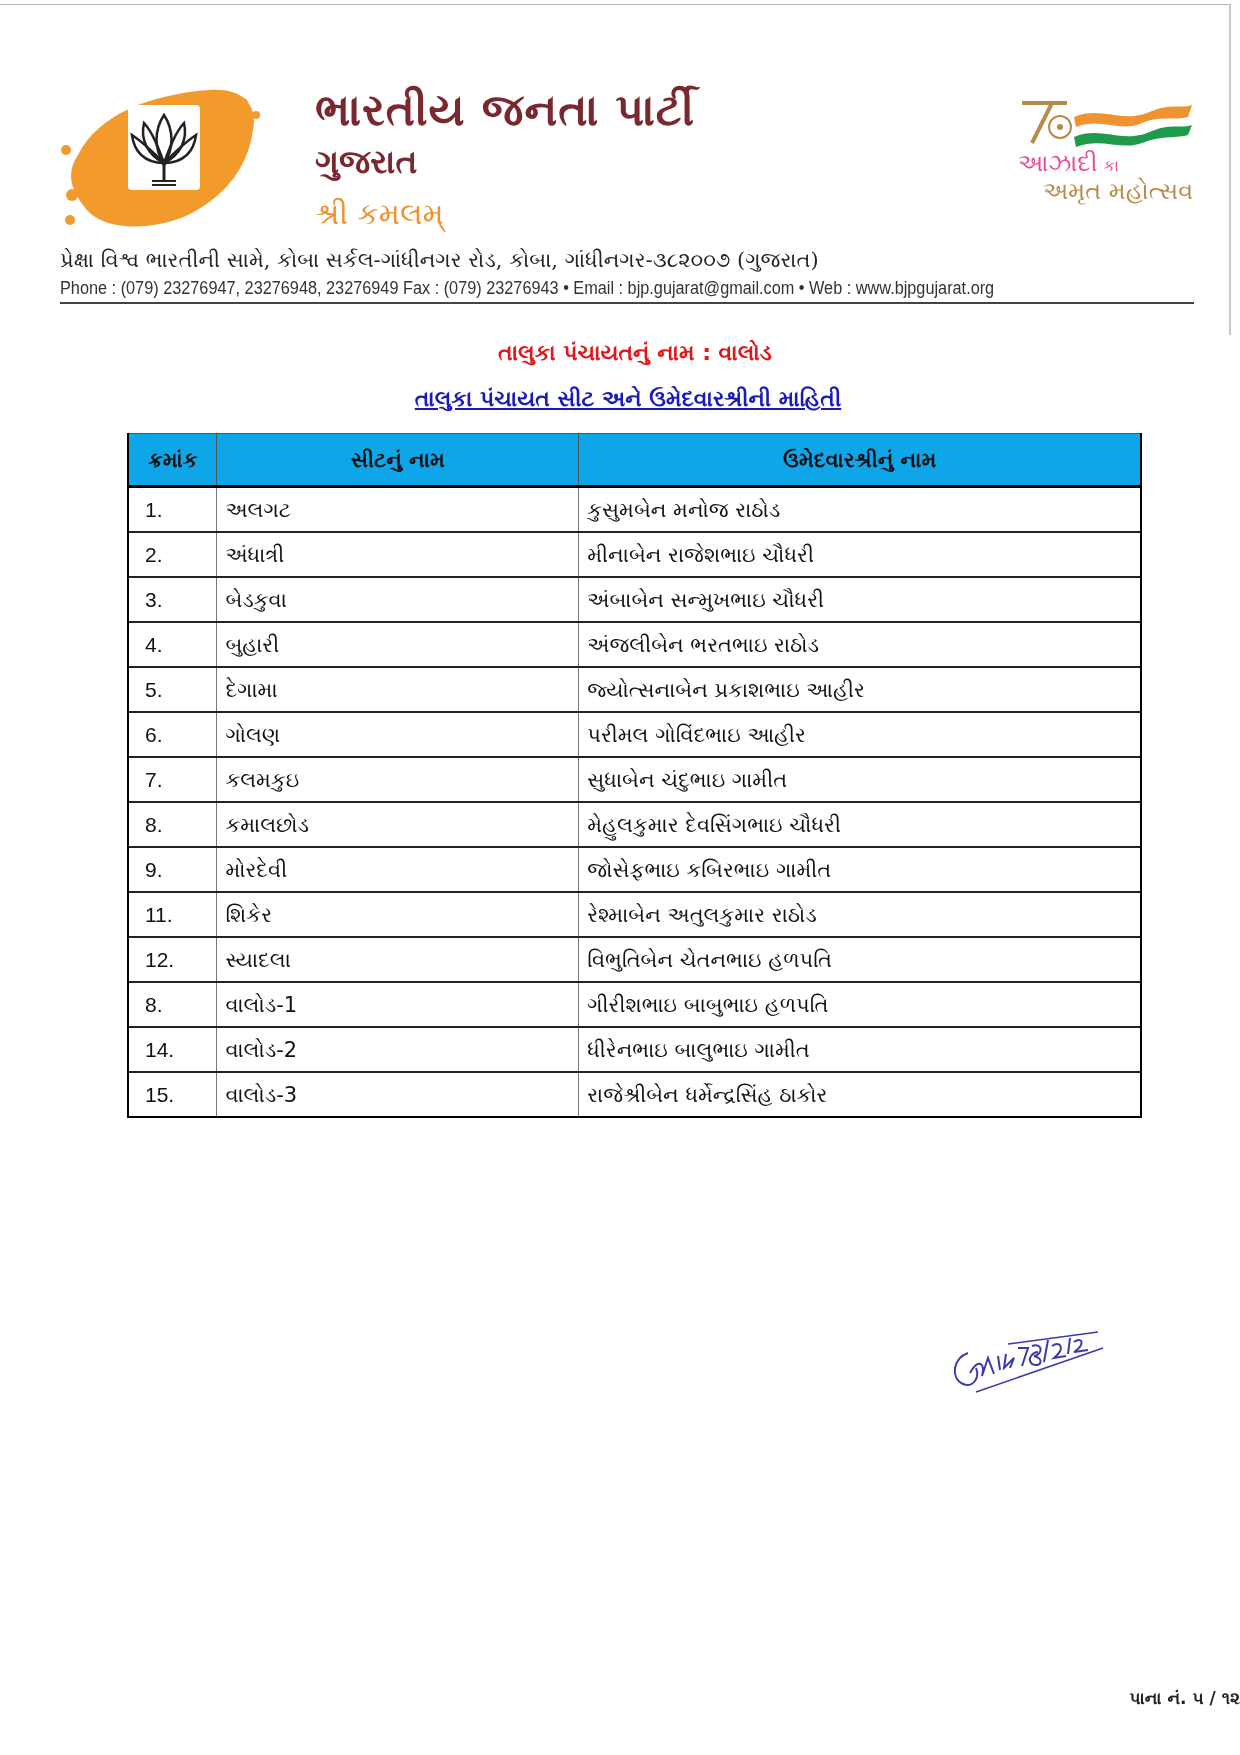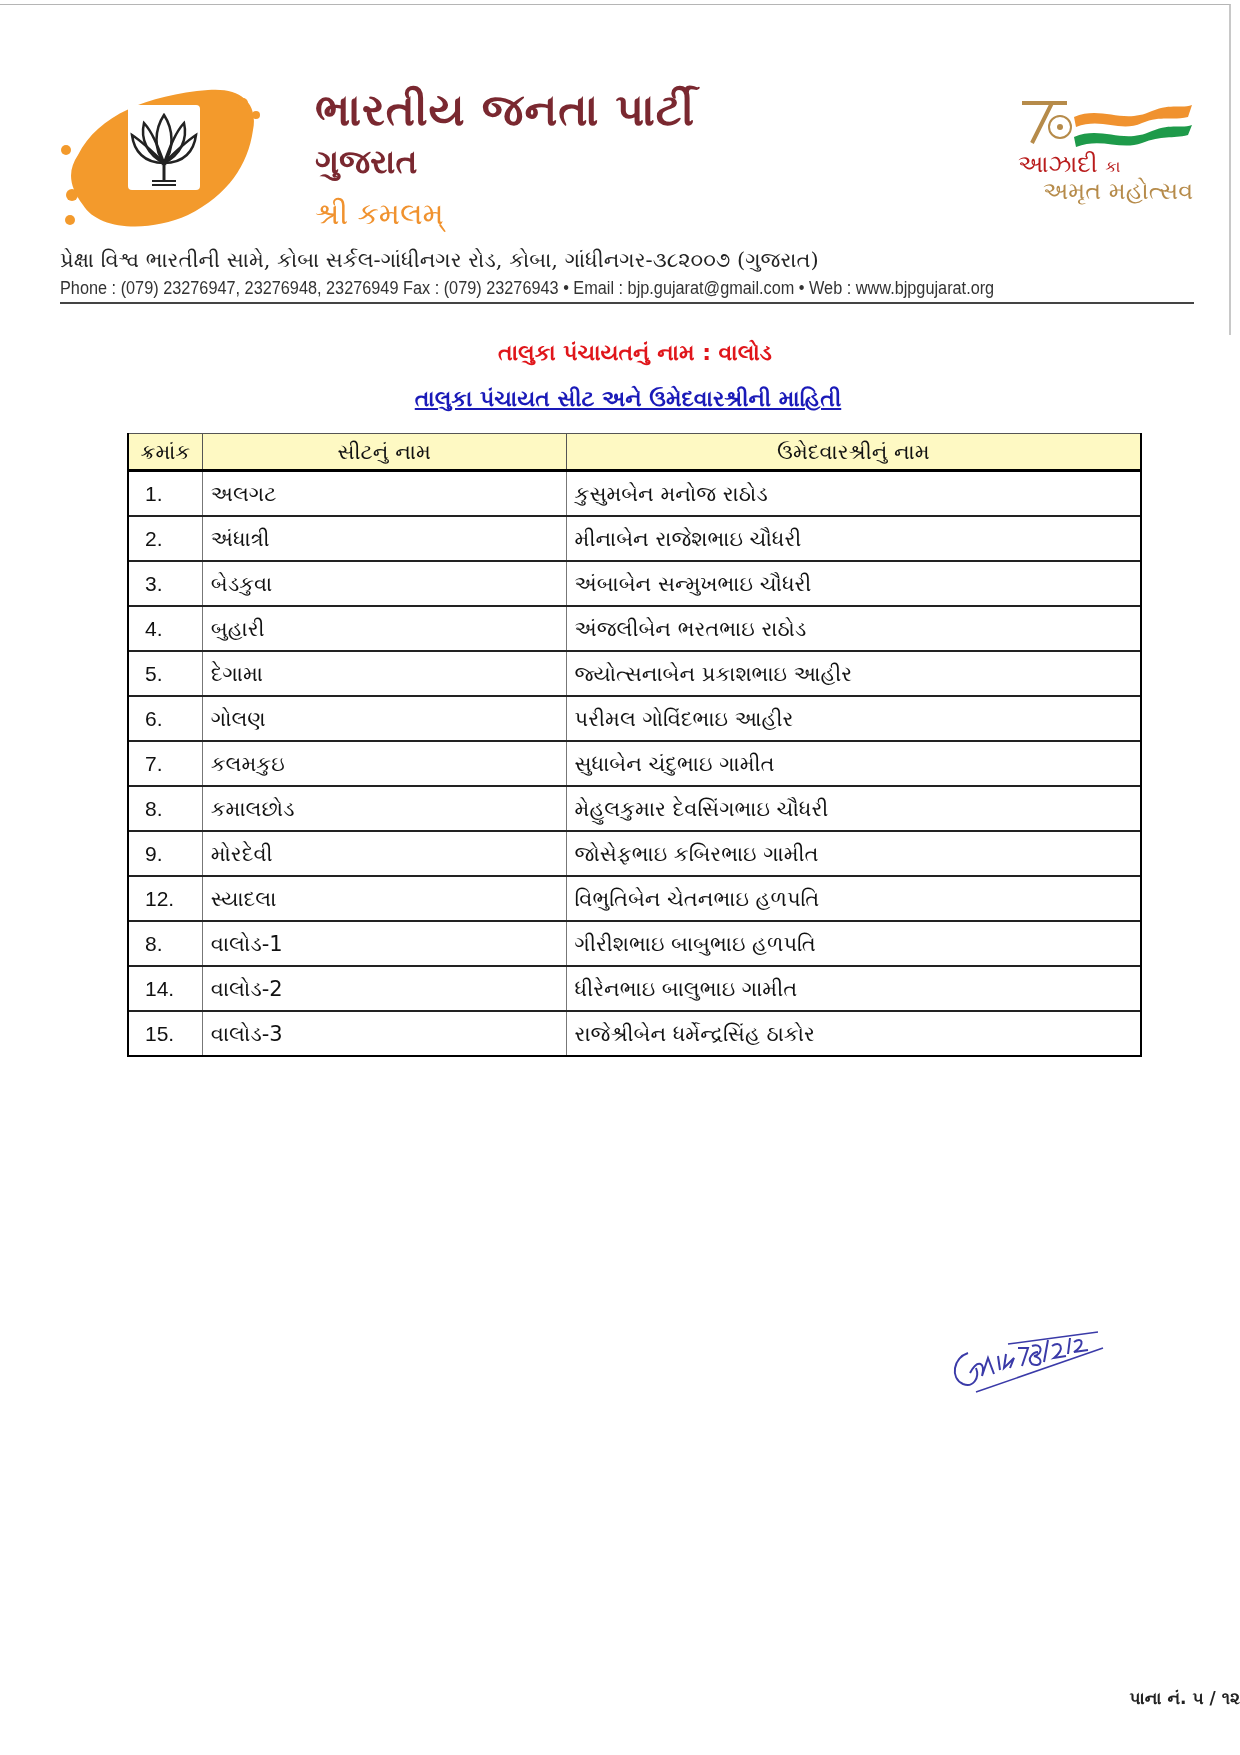--- a/index.html
+++ b/index.html
@@ -7,36 +7,36 @@
          font-family:"DejaVu Sans", sans-serif; color:#111; }
   .page-frame { position:absolute; left:0; top:4px; width:1229px; height:330px;
          border-top:1px solid #b5b5b5; border-right:2px solid #c8c8c8; }
   .logo { position:absolute; left:58px; top:85px; width:230px; height:150px; }
   .org-title { position:absolute; left:315px; top:84px; font-size:44px; font-weight:bold;
          color:#7a2830; letter-spacing:1px; font-family:"DejaVu Sans", sans-serif; white-space:nowrap; }
   .org-sub { position:absolute; left:315px; top:142px; font-size:33px; font-weight:bold;
          color:#7a2830; white-space:nowrap; }
   .org-office { position:absolute; left:315px; top:196px; font-size:30px; color:#f0922f; white-space:nowrap; }
   .amrit { position:absolute; left:1012px; top:95px; width:210px; height:120px; }
-  .amrit-line1 { position:absolute; left:1018px; top:150px; font-size:24px; color:#b91c1c; white-space:nowrap; }
+  .amrit-line1 { position:absolute; left:1018px; top:150px; font-size:24px; color:#ec4899; white-space:nowrap;font-family:Liberation Serif, serif; }
   .amrit-line1 small { font-size:16px; }
   .amrit-line2 { position:absolute; left:1043px; top:177px; font-size:24px; color:#b68b4a; white-space:nowrap; }
   .address { position:absolute; left:60px; top:248px; font-size:21px; color:#222; white-space:nowrap;
          font-family:"DejaVu Serif", serif; }
   .contact { position:absolute; left:60px; top:278px; font-size:17.5px; color:#333; white-space:nowrap;
          font-family:"Liberation Sans", sans-serif; transform:scaleX(0.93); transform-origin:left; }
   .rule { position:absolute; left:60px; top:302px; width:1134px; height:2px; background:#444; }
   .taluka-title { position:absolute; left:0; width:1240px; top:340px; text-align:center;
          font-size:22px; font-weight:bold; color:#e0161b;padding-left:15px; }
   .section-title { position:absolute; left:8px; width:1240px; top:386px; text-align:center;
          font-size:22px; font-weight:bold; color:#1a1ab8; text-decoration:underline; }
   table.seats { position:absolute; left:127px; top:433px; width:1015px; border-collapse:collapse;
          font-family:"DejaVu Sans", sans-serif; }
-  table.seats th { background:#fef9c3; height:35px; font-size:21px; font-weight:normal; color:#111;
-         border:1px solid #555; border-bottom:3px solid #000; padding:0; }
+  table.seats th { background:#0ea5e9; height:35px; font-size:21px; font-weight:bold; color:#111;
+         border:1px solid #555; border-bottom:3px solid #000; padding:8px; }
   table.seats td { height:43px; font-size:21px; color:#111; border:1px solid #777;
          border-top:2px solid #222; padding:0 0 0 8px; text-align:left; }
   table.seats td.num { padding-left:16px; font-family:"Liberation Sans", sans-serif; font-size:21px; }
   table.seats tr td:first-child, table.seats tr th:first-child { border-left:2px solid #000; }
   table.seats tr td:last-child, table.seats tr th:last-child { border-right:2px solid #000; }
   table.seats tr:last-child td { border-bottom:2px solid #000; }
   .col-num { width:73px; } .col-seat { width:365px; } .col-cand { width:577px;margin-left:26px; }
   .signature { position:absolute; left:948px; top:1318px; width:160px; height:90px; }
   .page-no { position:absolute; left:0; width:1240px; top:1688px; text-align:right;
          font-size:17px; font-weight:bold; color:#222; }
@@ -141,20 +141,25 @@
         <td class="num">8.</td>
         <td>કમાલછોડ</td>
         <td>મેહુલકુમાર દેવસિંગભાઇ ચૌધરી</td>
       </tr>
       <tr>
         <td class="num">9.</td>
         <td>મોરદેવી</td>
         <td>જોસેફભાઇ  કબિરભાઇ ગામીત</td>
       </tr>
       <tr>
+        <td class="num">11.</td>
+        <td>શિકેર</td>
+        <td>રેશ્માબેન અતુલકુમાર રાઠોડ</td>
+      </tr>
+      <tr>
         <td class="num">12.</td>
         <td>સ્યાદલા</td>
         <td>વિભુતિબેન ચેતનભાઇ હળપતિ</td>
       </tr>
       <tr>
         <td class="num">8.</td>
         <td>વાલોડ-1</td>
         <td>ગીરીશભાઇ બાબુભાઇ હળપતિ</td>
       </tr>
       <tr>

